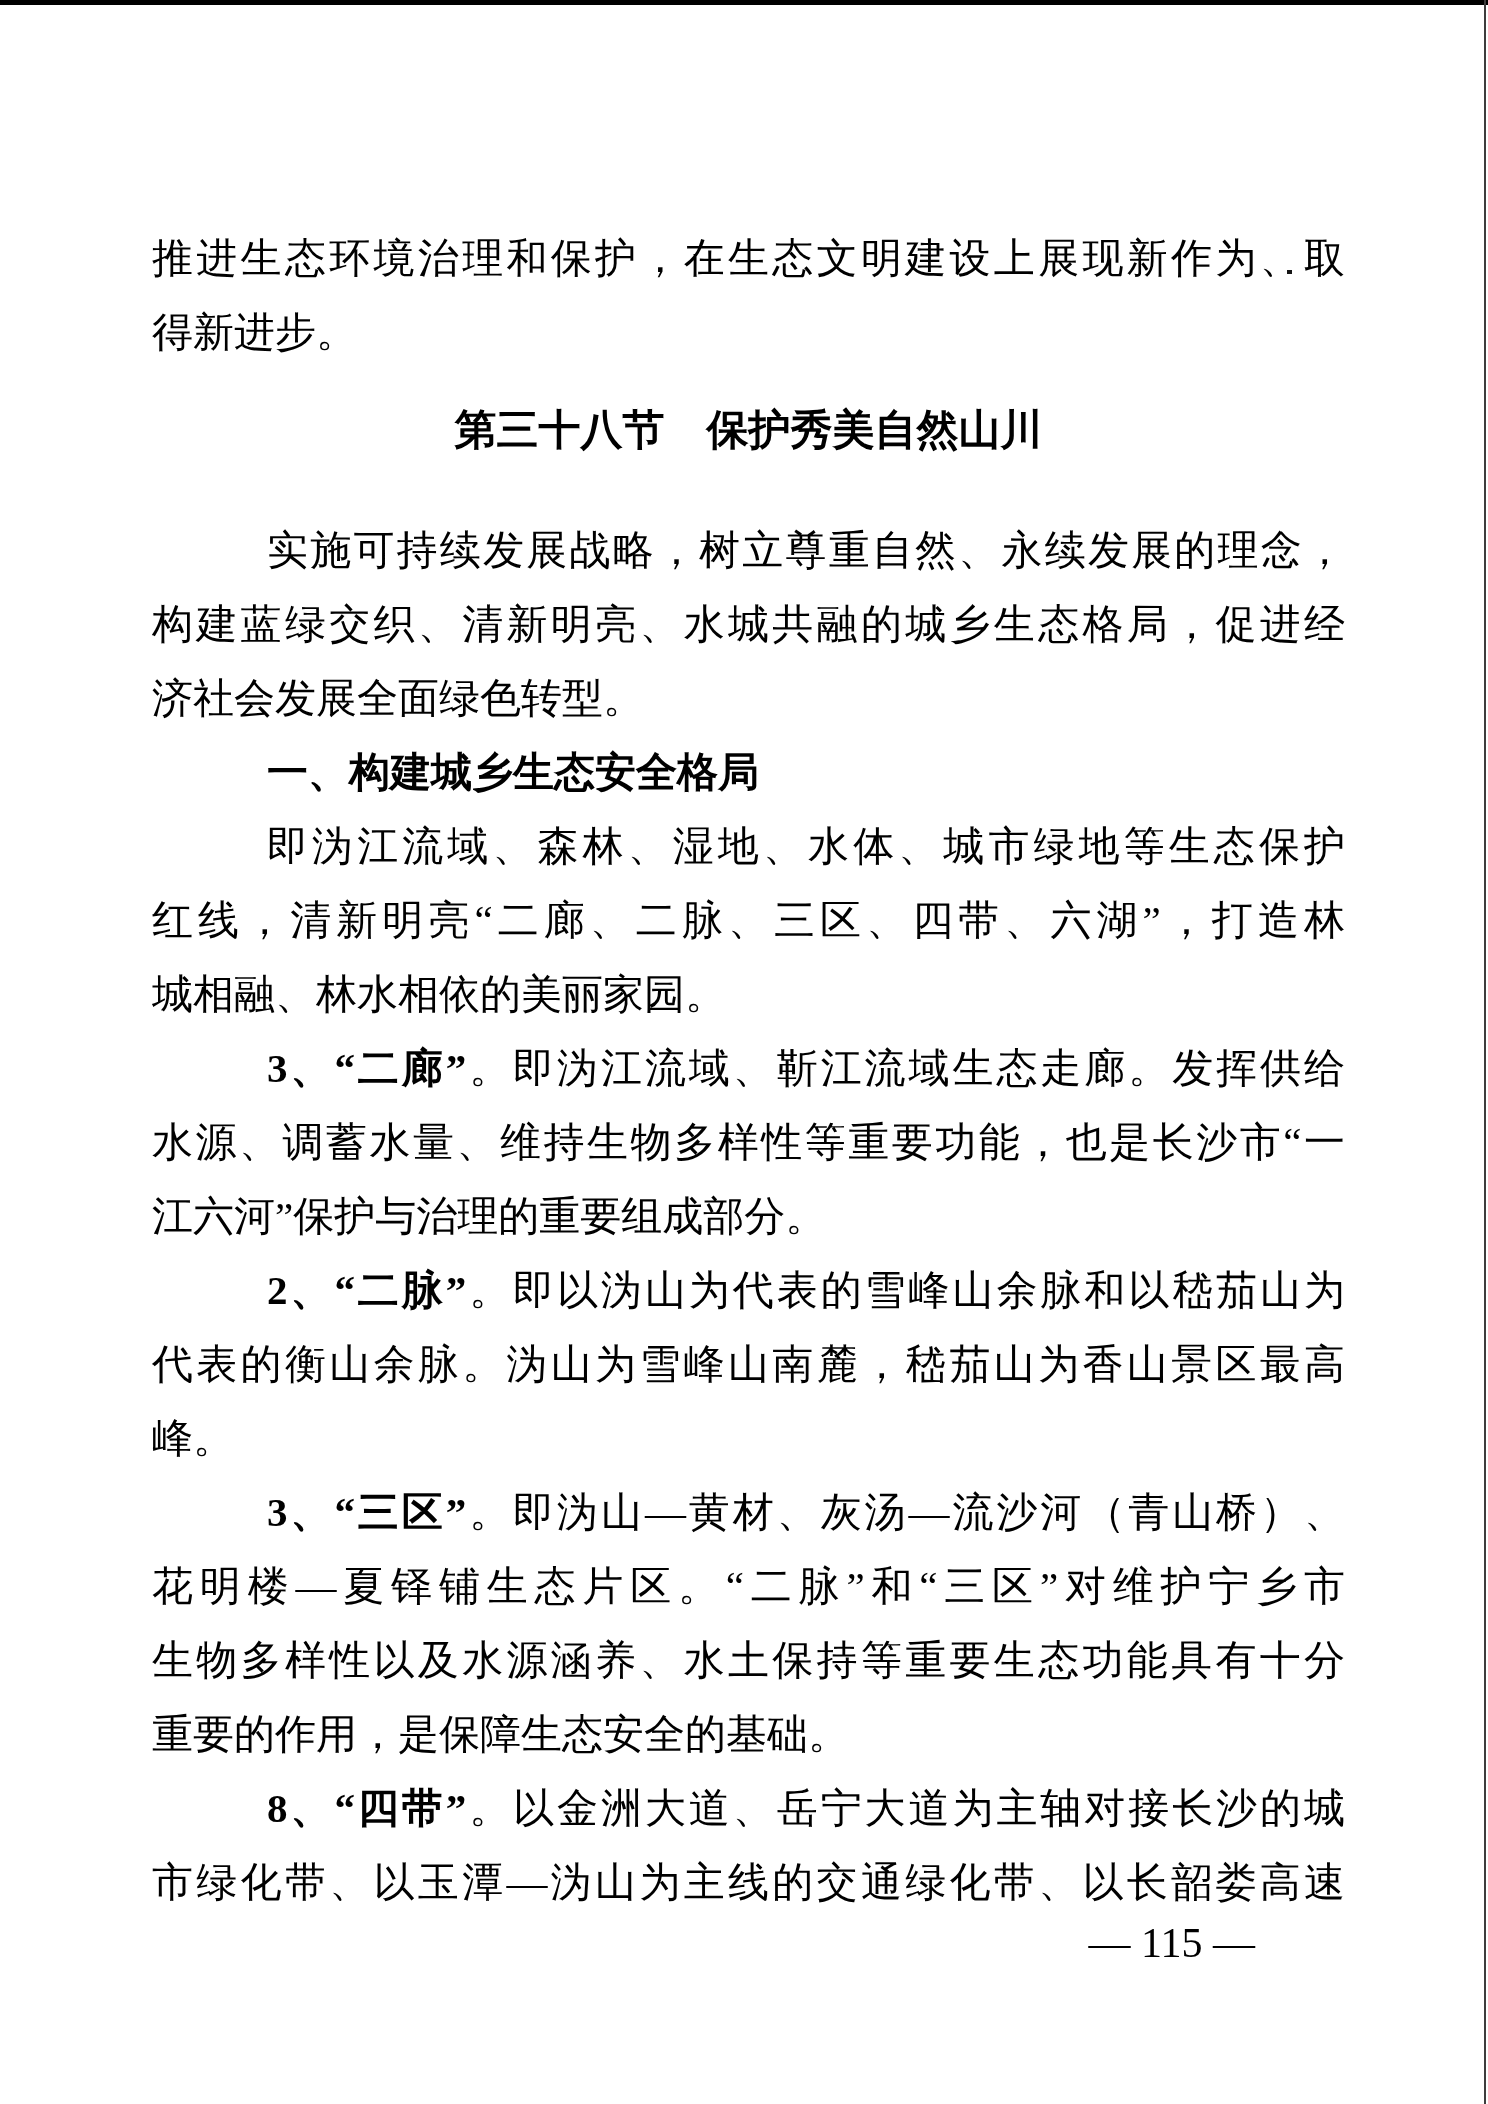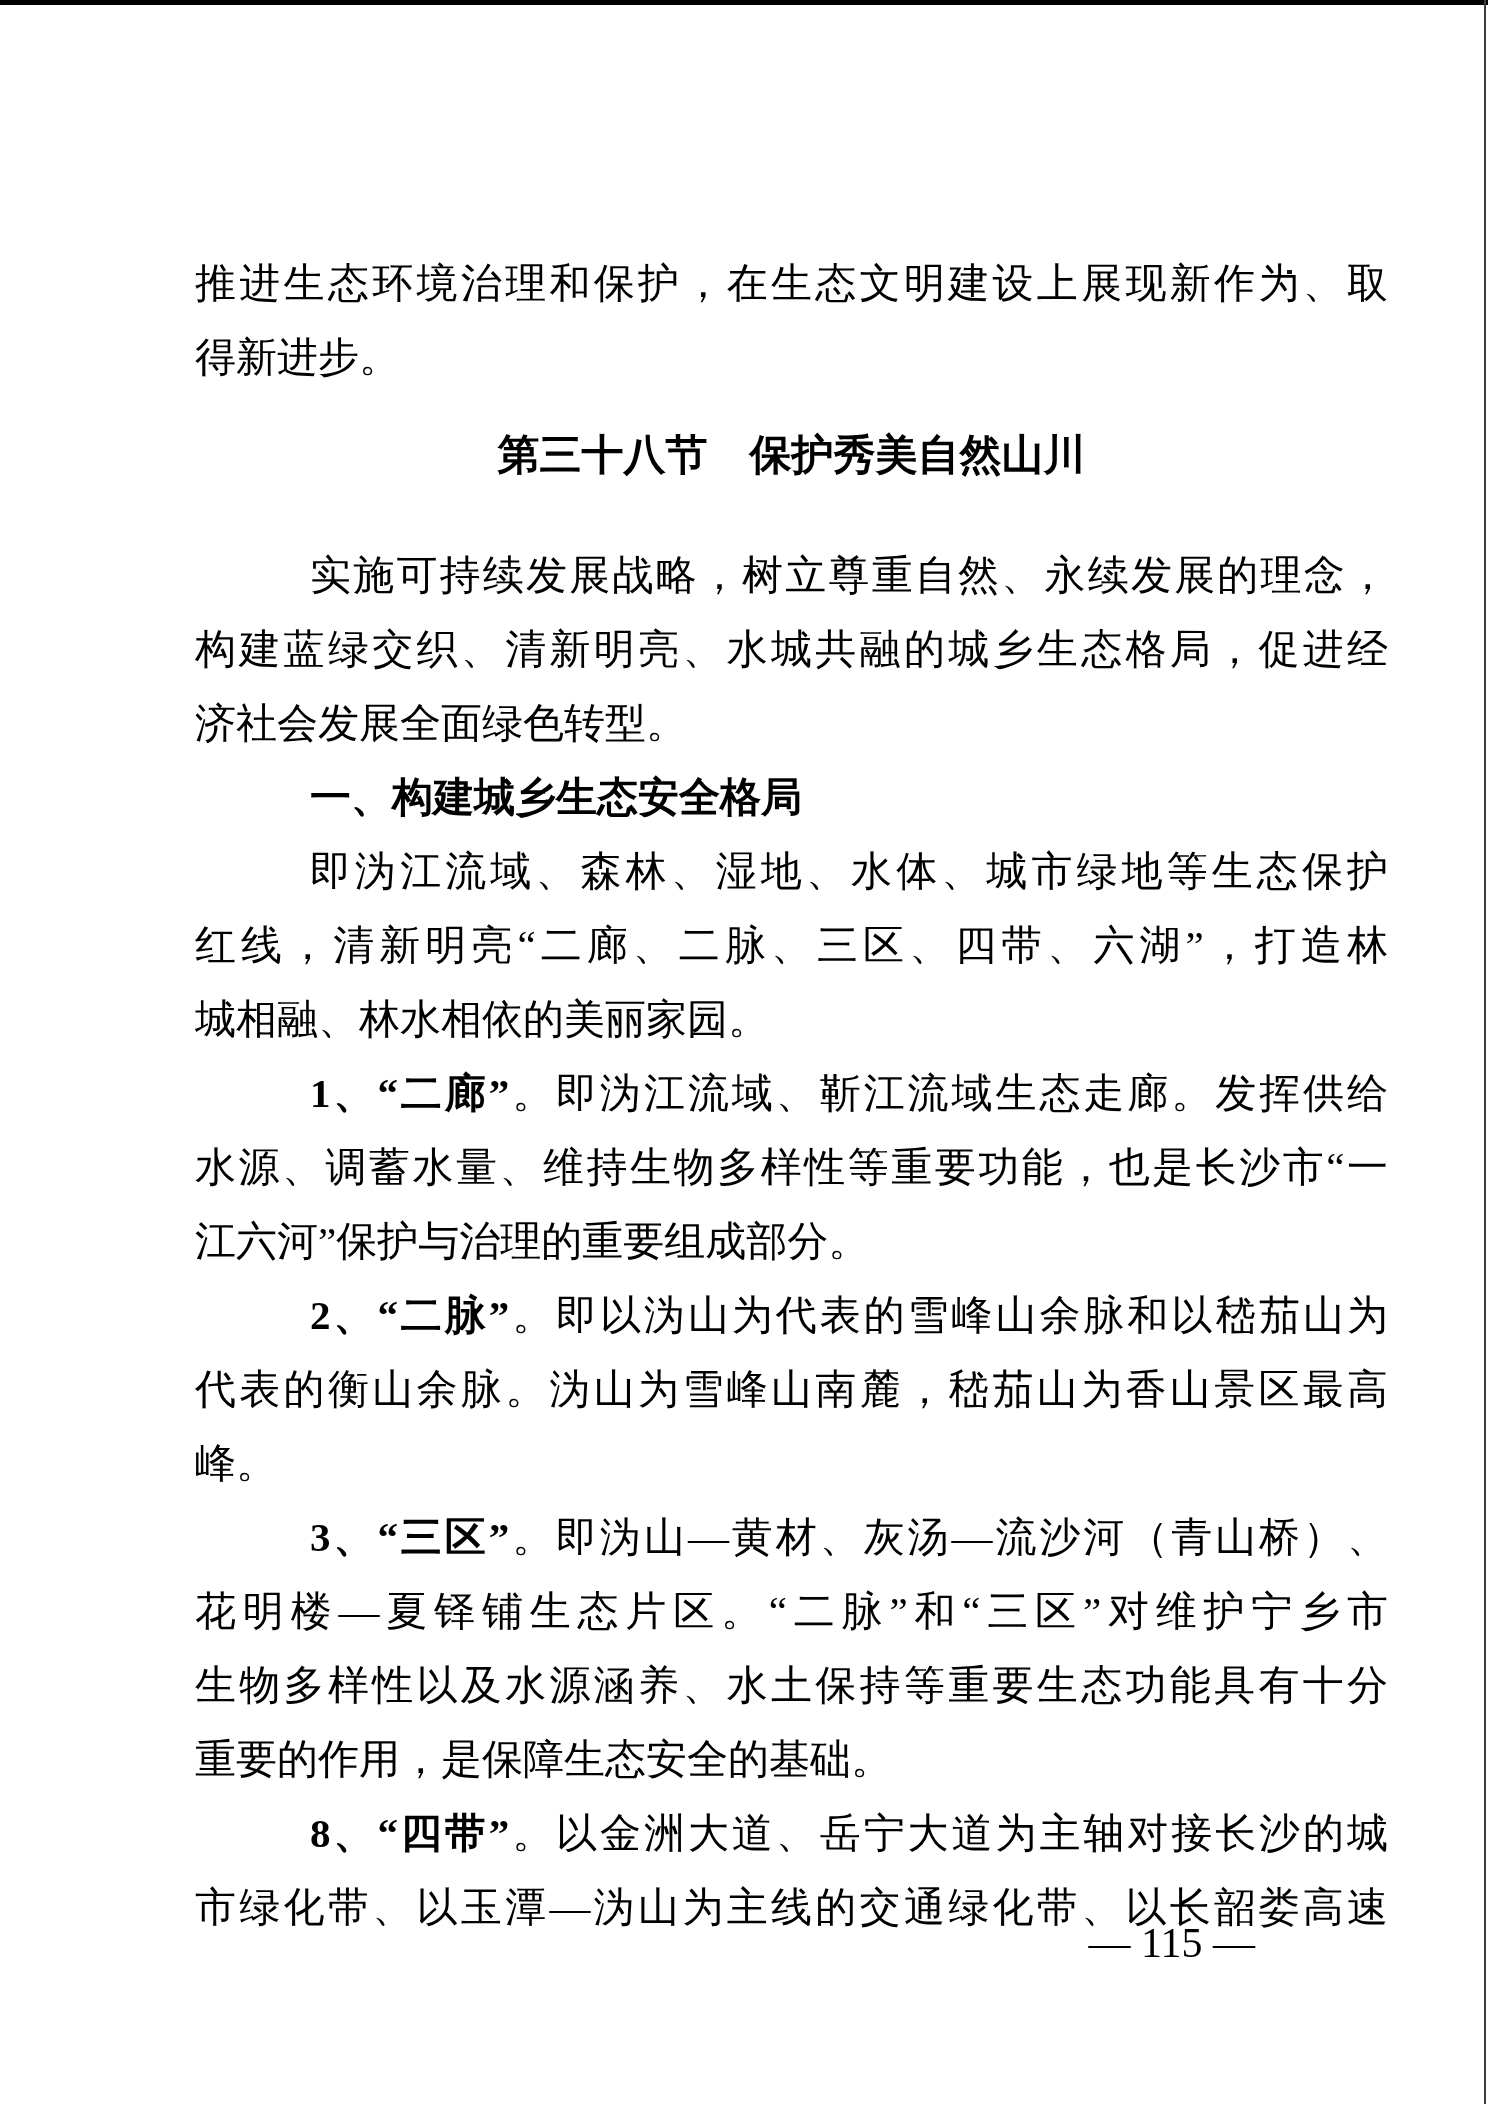--- a/index.html
+++ b/index.html
@@ -14,25 +14,24 @@
   .top-bar{
     position:absolute;top:0;left:0;width:1488px;height:5px;background:#000000;
   }
   .edge-line{
     position:absolute;top:0;right:2px;width:2px;height:2104px;background:#3d3d3d;
   }
   .scan-speck{
     position:absolute;left:1287px;top:270px;width:5px;height:4px;background:#151515;
   }
   .content{
-    position:absolute;left:152px;top:246px;width:1193px;
+    position:absolute;left:152px;top:221px;width:1193px;
     font-size:41px;line-height:74px;
     text-align:justify;
     letter-spacing:0;
-    margin-left:43px;
   }
   .line{height:74px;overflow:hidden;}
   .line.fill{text-align-last:justify;}
   .line.indent{text-indent:115px;}
   .b{font-weight:700;}
   .heading{
     font-size:42px;font-weight:700;
     text-align:center;text-align-last:center;text-indent:0;
     margin:24px 0 46px 0;height:74px;line-height:74px;
   }
@@ -63,21 +62,21 @@
 
     <div class="line indent subhead">
       <span class="b">一、构建城乡生态安全格局</span>
     </div>
 
     <div class="line indent fill">即沩江流域、森林、湿地、水体、城市绿地等生态保护</div>
     <div class="line fill">红线，清新明亮“二廊、二脉、三区、四带、六湖”，打造林</div>
     <div class="line">城相融、林水相依的美丽家园。</div>
 
     <div class="line indent fill">
-      <span class="b">1、“二廊”</span><span>。即沩江流域、靳江流域生态走廊。发挥供给</span>
+      <span class="b">3、“二廊”</span><span>。即沩江流域、靳江流域生态走廊。发挥供给</span>
     </div>
     <div class="line fill">水源、调蓄水量、维持生物多样性等重要功能，也是长沙市“一</div>
     <div class="line">江六河”保护与治理的重要组成部分。</div>
 
     <div class="line indent fill">
       <span class="b">2、“二脉”</span><span>。即以沩山为代表的雪峰山余脉和以嵇茄山为</span>
     </div>
     <div class="line fill">代表的衡山余脉。沩山为雪峰山南麓，嵇茄山为香山景区最高</div>
     <div class="line">峰。</div>
 

